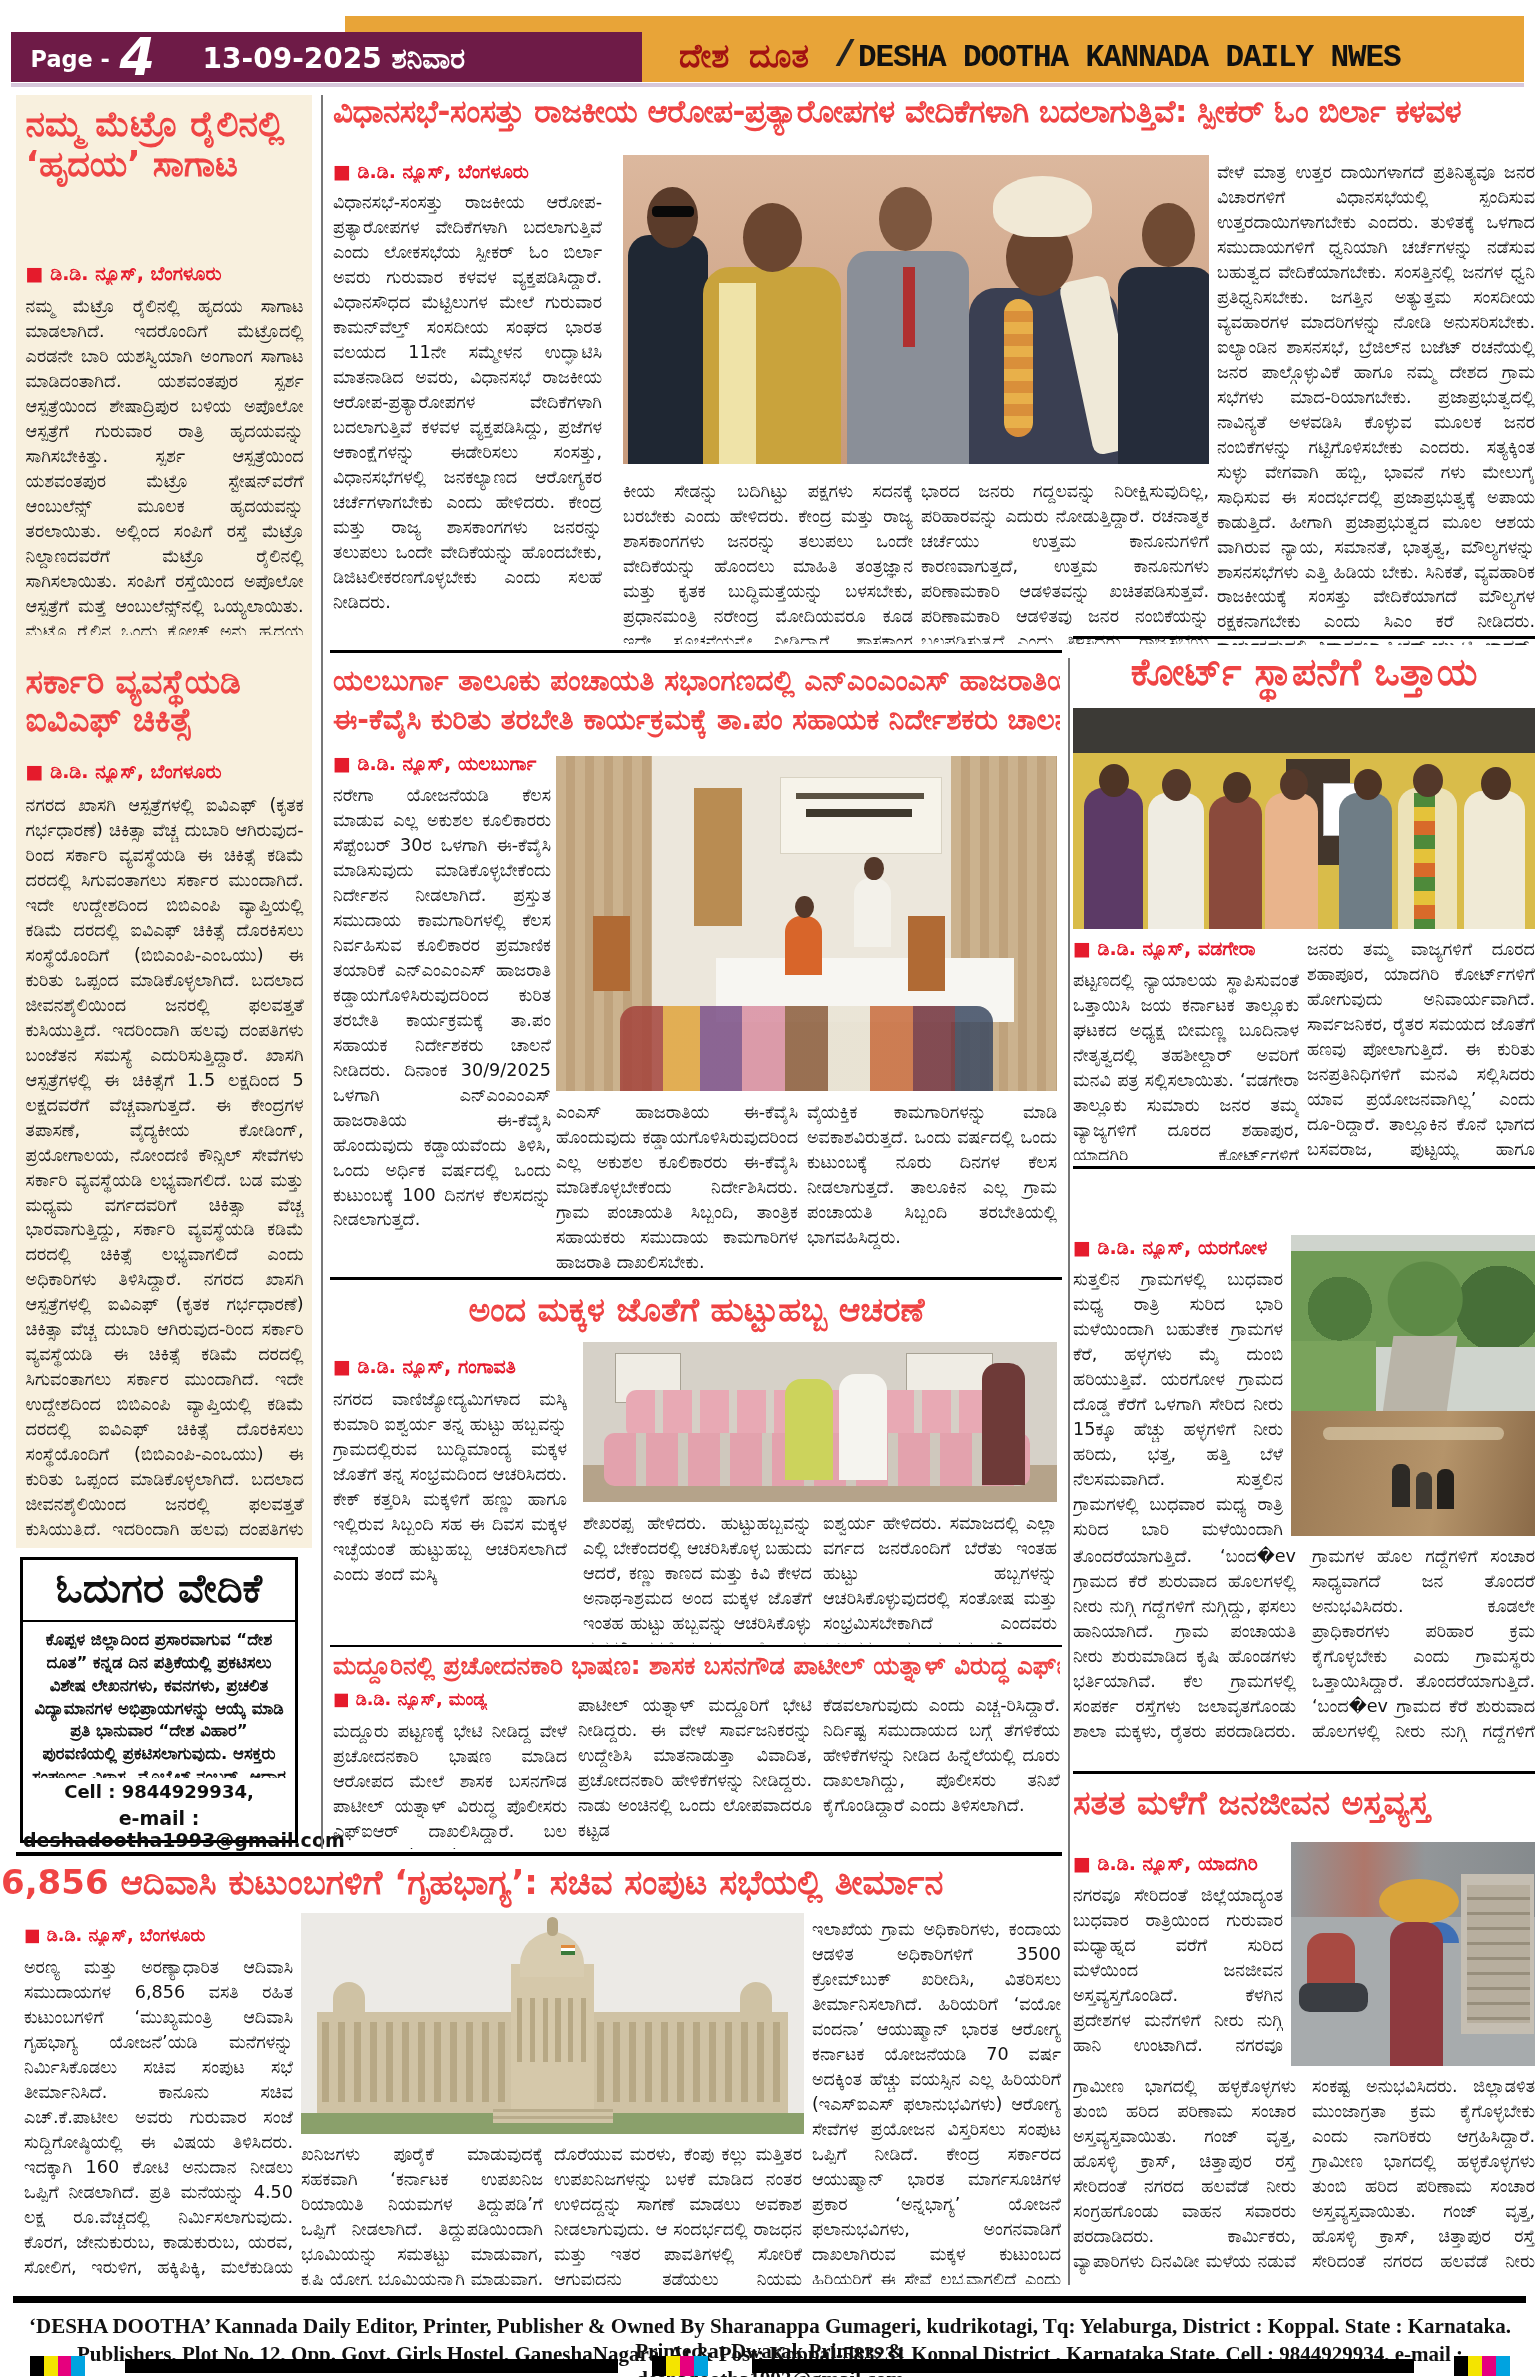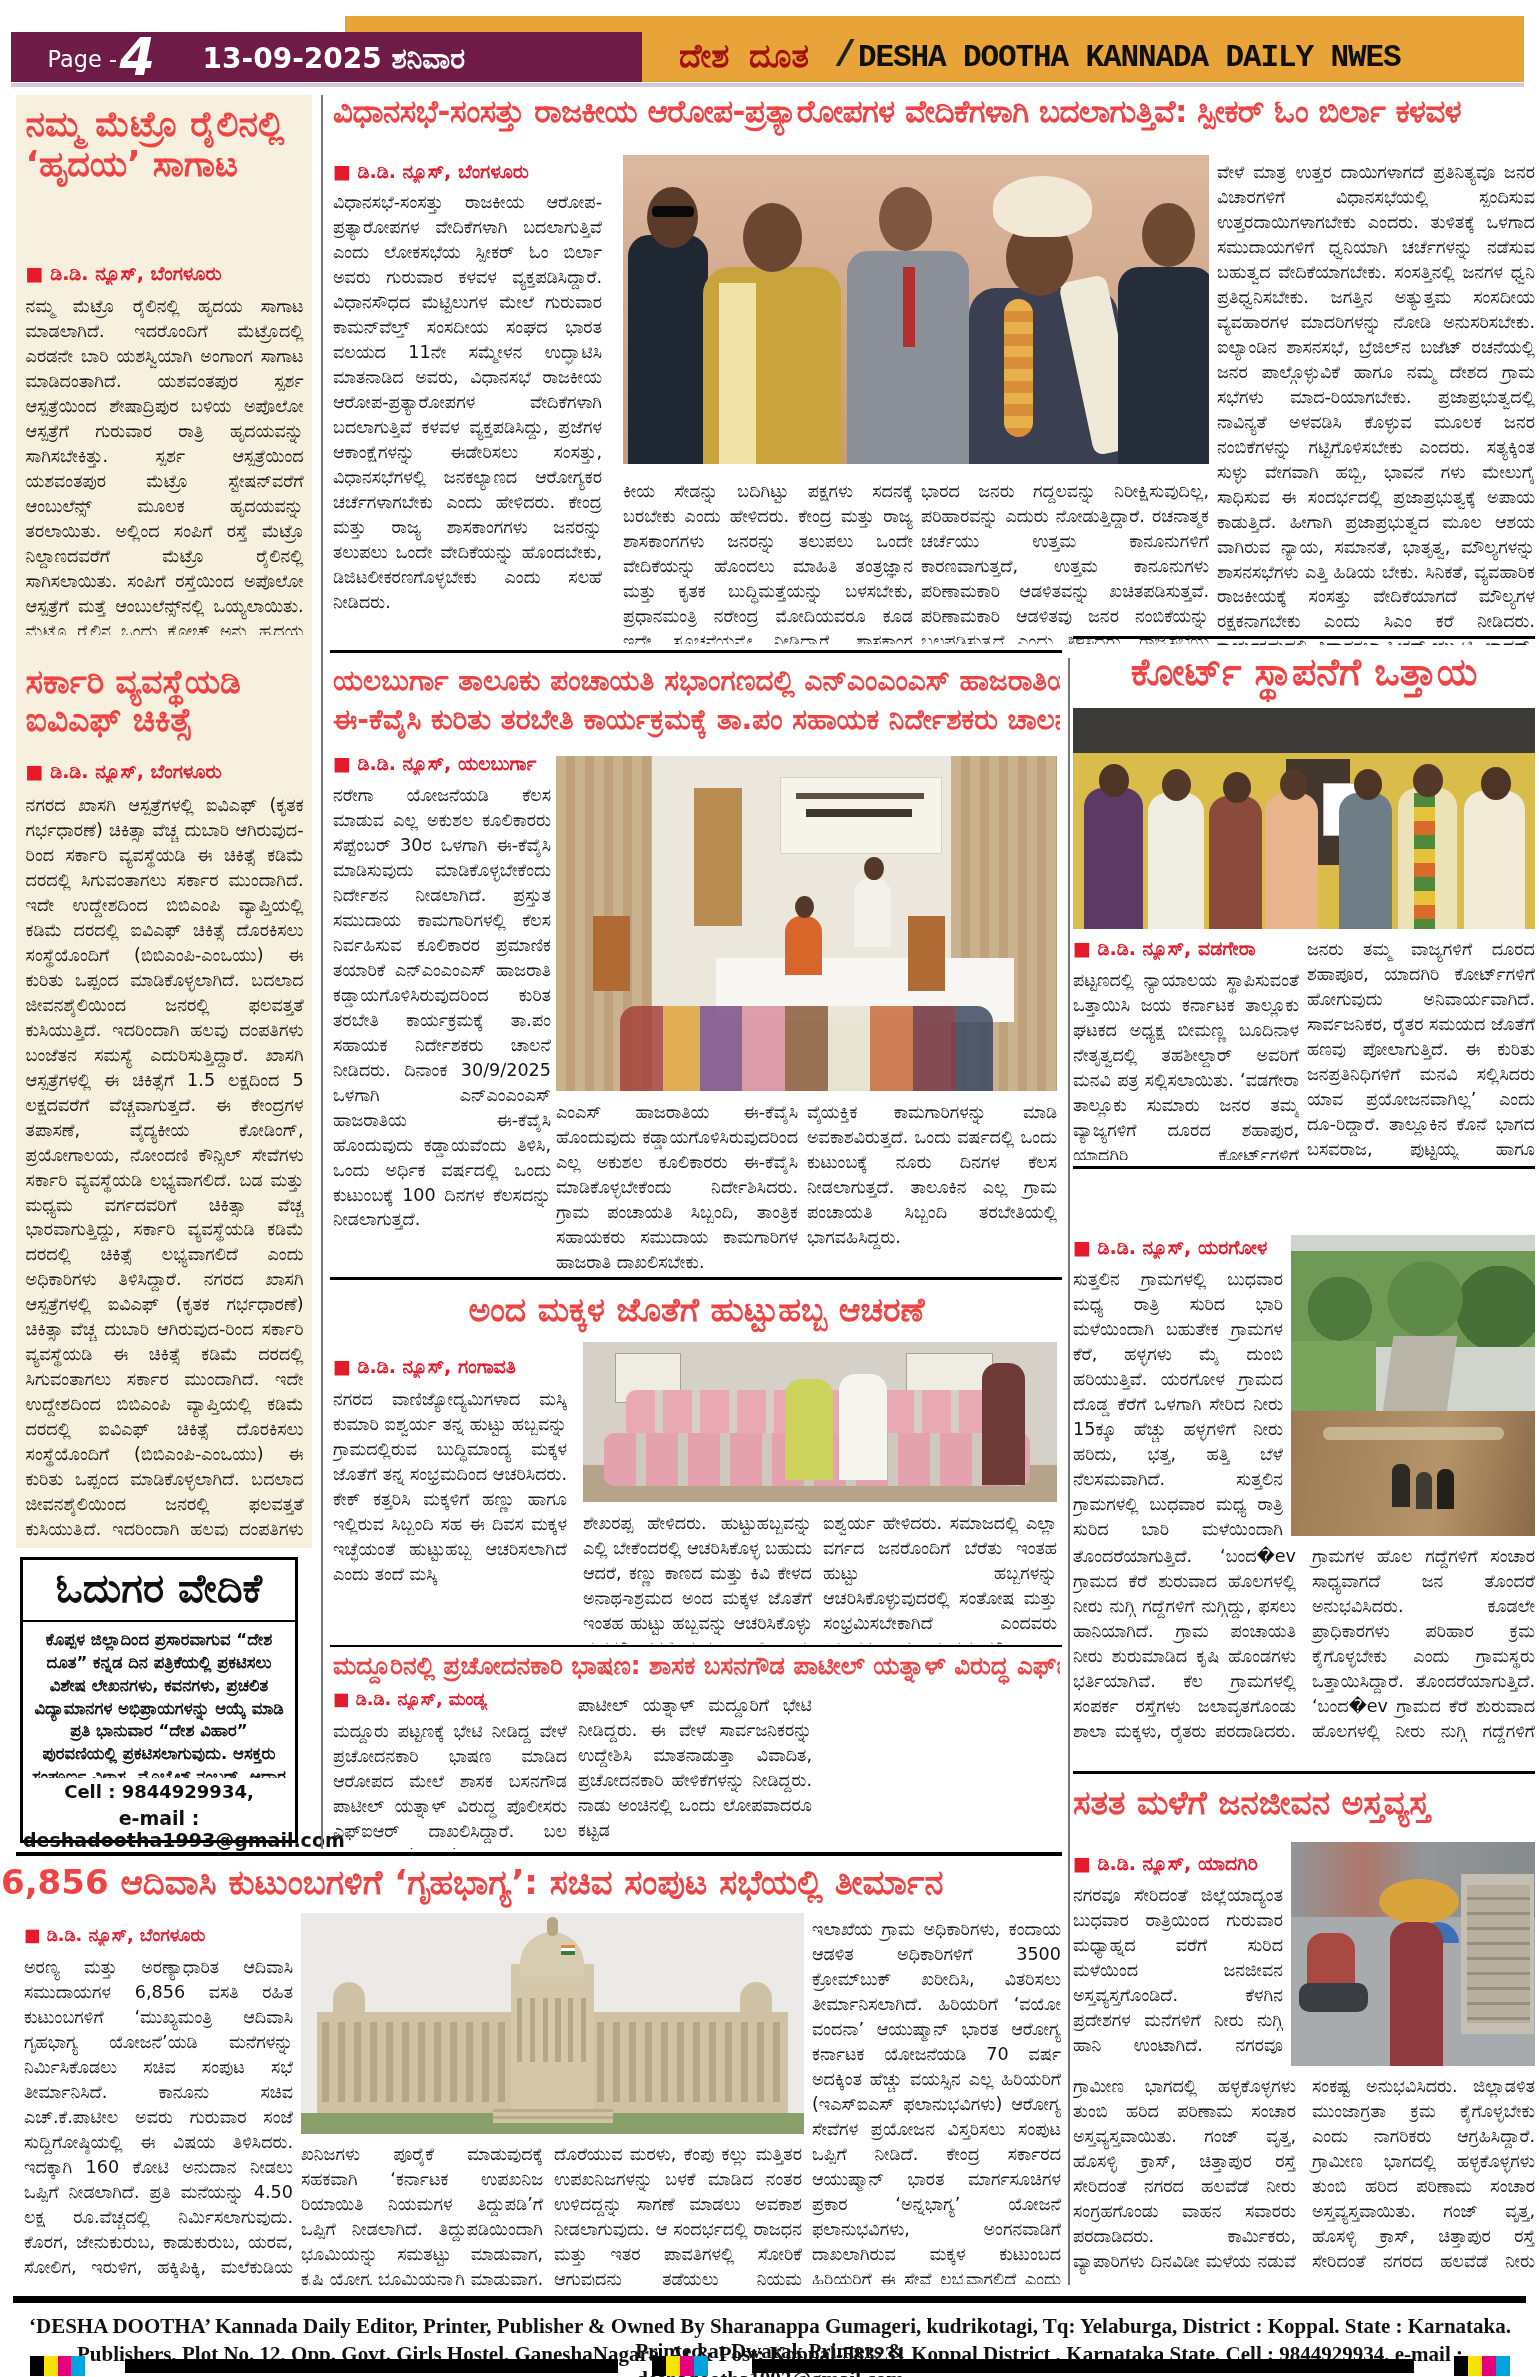--- a/index.html
+++ b/index.html
@@ -23,21 +23,21 @@
   .patch{position:absolute;width:14px;height:20px;}
 </style>
 </head>
 <body>
 
 <div id="page">
 
   <div class="abs" style="left:345px;top:16px;width:1179px;height:16px;background:#e8a438;"></div>
 
   <div class="abs" style="left:10.6px;top:32px;width:631px;height:50px;background:#6e1b47;color:#fff;">
-    <span class="abs" style="left:37px;top:14px;font-size:22.4px;font-weight:normal;">Page -</span>
+    <span class="abs" style="left:20px;top:14px;font-size:22.4px;font-weight:bold;">Page -</span>
     <span class="abs" style="left:109px;top:-4.3px;font-size:51px;font-weight:bold;font-style:italic;">4</span>
     <span class="abs" style="left:192px;top:9.6px;font-size:28px;font-weight:bold;">13-09-2025 ಶನಿವಾರ</span>
   </div>
 
   <div class="abs" style="left:642px;top:32px;width:882px;height:50px;background:#e8a438;">
     <span class="abs serif" style="left:37px;top:7.5px;font-size:33px;font-weight:bold;color:#a31212;">ದೇಶ ದೂತ</span>
     <span class="abs serif" style="left:192px;top:3.2px;font-size:37px;font-weight:bold;color:#222;">/</span>
     <span class="abs serif" style="left:216px;top:7.5px;font-size:31px;font-weight:bold;color:#111;letter-spacing:-1.1px;white-space:nowrap;">DESHA DOOTHA KANNADA DAILY NWES</span>
   </div>
 
@@ -133,20 +133,21 @@
   </div>
 
   <div class="bodycol" style="left:583px;top:1511px;width:229px;height:133px;">ಶೇಖರಪ್ಪ ಹೇಳಿದರು. ಹುಟ್ಟುಹಬ್ಬವನ್ನು ಎಲ್ಲಿ ಬೇಕೆಂದರಲ್ಲಿ ಆಚರಿಸಿಕೊಳ್ಳ ಬಹುದು ಆದರೆ, ಕಣ್ಣು ಕಾಣದ ಮತ್ತು ಕಿವಿ ಕೇಳದ ಅನಾಥ-ಾಶ್ರಮದ ಅಂದ ಮಕ್ಕಳ ಜೊತೆಗೆ ಇಂತಹ ಹುಟ್ಟು ಹಬ್ಬವನ್ನು ಆಚರಿಸಿಕೊಳ್ಳು ವುದರಲ್ಲಿ ನನಗೆ ಸಂತೃಪ್ತಿ ಇದೆ ಎಂದು ಕುಮಾರಿ</div>
   <div class="bodycol" style="left:823px;top:1511px;width:234px;height:133px;">ಐಶ್ವರ್ಯ ಹೇಳಿದರು. ಸಮಾಜದಲ್ಲಿ ಎಲ್ಲಾ ವರ್ಗದ ಜನರೊಂದಿಗೆ ಬೆರೆತು ಇಂತಹ ಹುಟ್ಟು ಹಬ್ಬಗಳನ್ನು ಆಚರಿಸಿಕೊಳ್ಳುವುದರಲ್ಲಿ ಸಂತೋಷ ಮತ್ತು ಸಂಭ್ರಮಿಸಬೇಕಾಗಿದೆ ಎಂದವರು ತಿಳಿಸಿದರು. ಈ ಸಂದರ್ಭದಲ್ಲಿ ಶಾಲಾ ಸಿಬ್ಬಂದಿ ಜೊತೆಗಿದ್ದರು.</div>
 
   <div class="rule-h" style="left:330px;top:1645px;width:732px;height:2.1px;"></div>
   <div class="headline nowrap" style="left:333px;top:1652px;width:727px;height:33px;font-size:24.5px;">ಮದ್ದೂರಿನಲ್ಲಿ ಪ್ರಚೋದನಕಾರಿ ಭಾಷಣ: ಶಾಸಕ ಬಸನಗೌಡ ಪಾಟೀಲ್ ಯತ್ನಾಳ್ ವಿರುದ್ಧ ಎಫ್‌ಐಆರ್</div>
   <div class="byline" style="left:333px;top:1689px;width:234px;font-size:17.6px;">■ ಡಿ.ಡಿ. ನ್ಯೂಸ್, ಮಂಡ್ಯ</div>
   <div class="bodycol" style="left:333px;top:1719px;width:234px;height:130px;">ಮದ್ದೂರು ಪಟ್ಟಣಕ್ಕೆ ಭೇಟಿ ನೀಡಿದ್ದ ವೇಳೆ ಪ್ರಚೋದನಕಾರಿ ಭಾಷಣ ಮಾಡಿದ ಆರೋಪದ ಮೇಲೆ ಶಾಸಕ ಬಸನಗೌಡ ಪಾಟೀಲ್ ಯತ್ನಾಳ್ ವಿರುದ್ಧ ಪೊಲೀಸರು ಎಫ್‌ಐಆರ್ ದಾಖಲಿಸಿದ್ದಾರೆ. ಬಲ ಗುರುವಾರ (ಸೆ.11) ಹೇಳಿಕೆ ಕುರಿತು ಒಳಗೊಂಡಿದೆ.</div>
   <div class="bodycol" style="left:578px;top:1693px;width:234px;height:156px;">ಪಾಟೀಲ್ ಯತ್ನಾಳ್ ಮದ್ದೂರಿಗೆ ಭೇಟಿ ನೀಡಿದ್ದರು. ಈ ವೇಳೆ ಸಾರ್ವಜನಿಕರನ್ನು ಉದ್ದೇಶಿಸಿ ಮಾತನಾಡುತ್ತಾ ವಿವಾದಿತ, ಪ್ರಚೋದನಕಾರಿ ಹೇಳಿಕೆಗಳನ್ನು ನೀಡಿದ್ದರು. ನಾಡು ಅಂಚಿನಲ್ಲಿ ಒಂದು ಲೋಪವಾದರೂ ಕಟ್ಟಡ</div>
+  <div class="bodycol" style="left:823px;top:1693px;width:237px;height:156px;">ಕೆಡವಲಾಗುವುದು ಎಂದು ಎಚ್ಚ-ರಿಸಿದ್ದಾರೆ. ನಿರ್ದಿಷ್ಟ ಸಮುದಾಯದ ಬಗ್ಗೆ ತೆಗಳಿಕೆಯ ಹೇಳಿಕೆಗಳನ್ನು ನೀಡಿದ ಹಿನ್ನೆಲೆಯಲ್ಲಿ ದೂರು ದಾಖಲಾಗಿದ್ದು, ಪೊಲೀಸರು ತನಿಖೆ ಕೈಗೊಂಡಿದ್ದಾರೆ ಎಂದು ತಿಳಿಸಲಾಗಿದೆ.</div>
 
   <div class="rule-v" style="left:1068px;top:658px;width:1.6px;height:1627px;"></div>
 
   <div class="rule-h" style="left:1073px;top:636px;width:462px;height:3.2px;"></div>
   <div class="headline center nowrap" style="left:1073px;top:651px;width:462px;height:51px;font-size:38px;">ಕೋರ್ಟ್ ಸ್ಥಾಪನೆಗೆ ಒತ್ತಾಯ</div>
 
   <div class="photo" style="left:1073px;top:708px;width:462px;height:221px;background:#d9bc4a;">
     <div class="fig" style="left:0;top:0;width:462px;height:45px;background:#3c3a36;"></div>
     <div class="fig" style="left:213px;top:51px;width:64px;height:106px;background:#43362c;"></div>
     <div class="fig" style="left:10.6px;top:80px;width:59px;height:141px;background:#5c3a66;border-radius:18.6px 18.6px 0 0;"></div>

